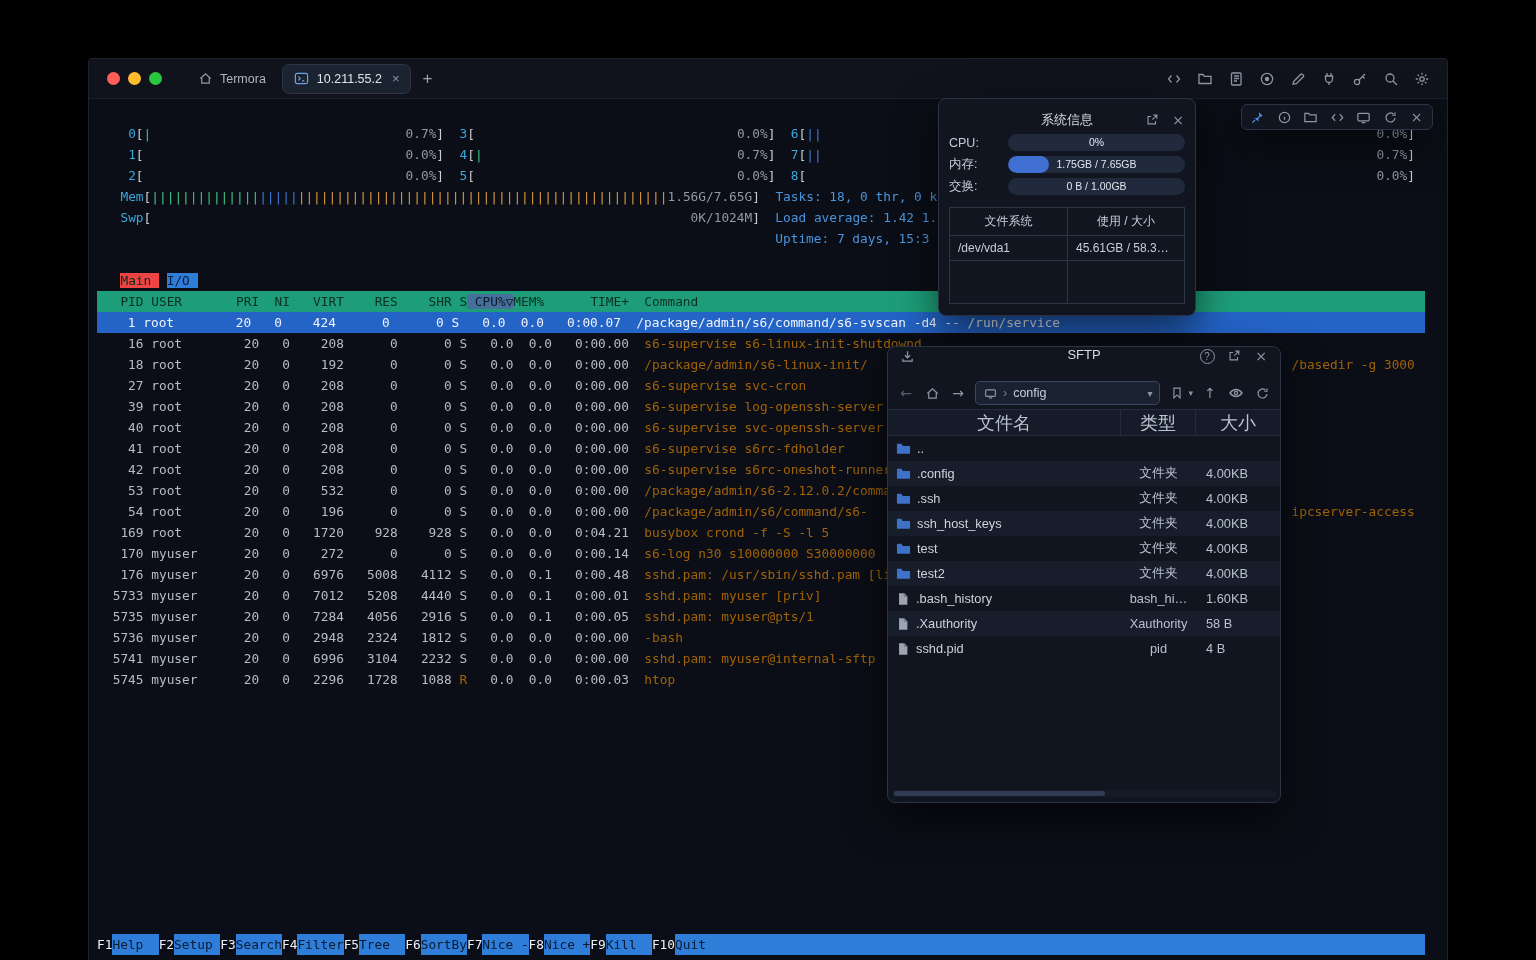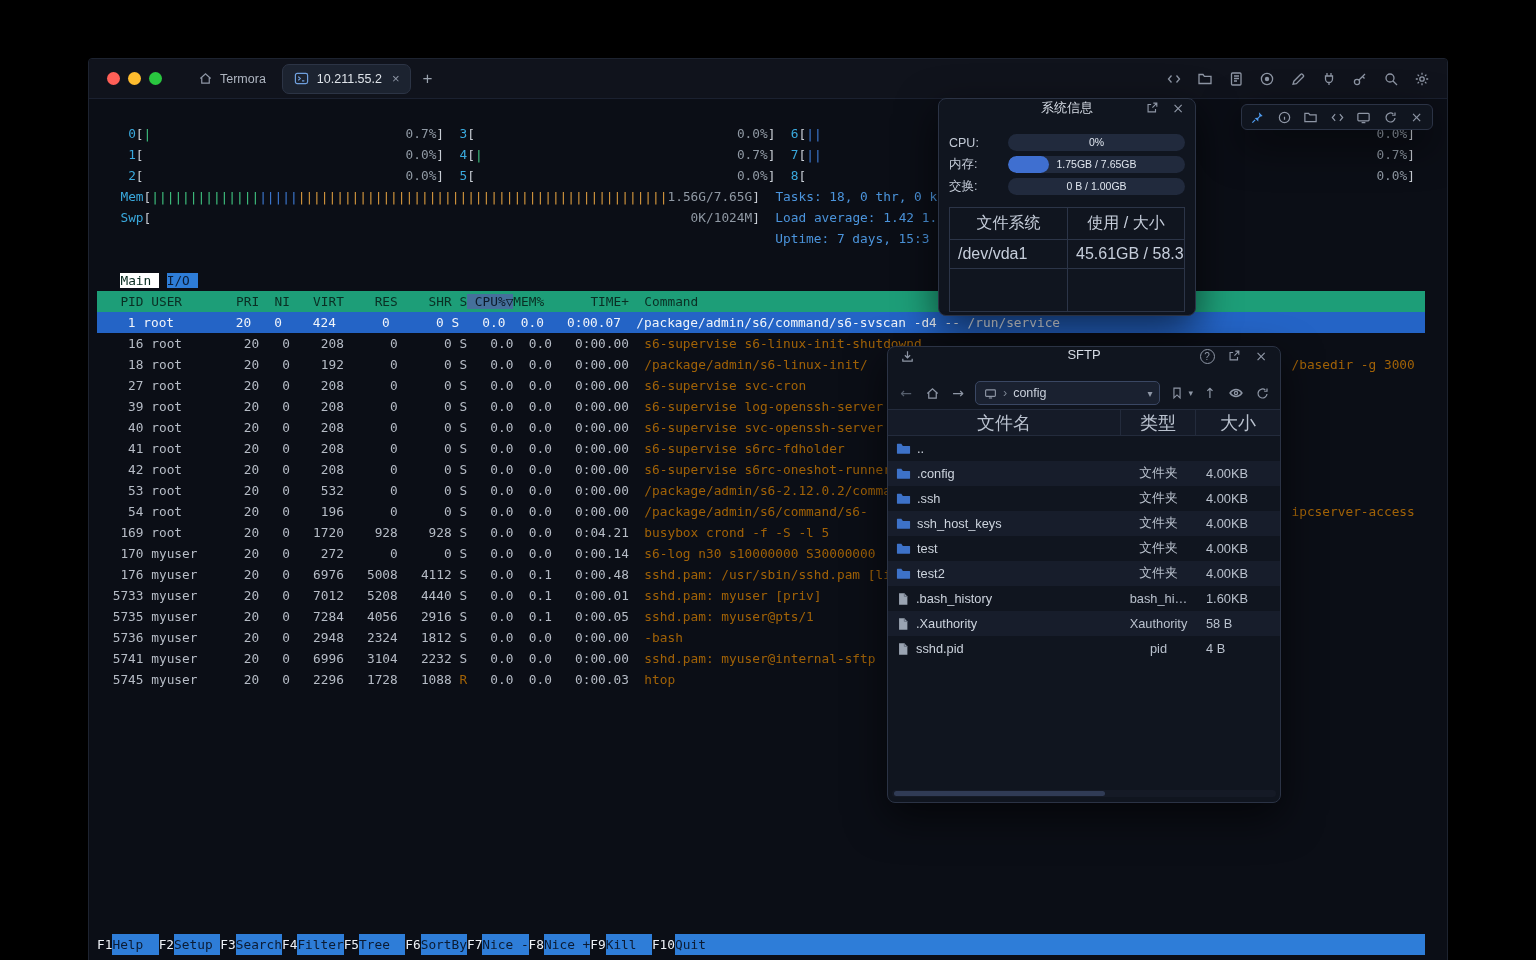--- a/index.html
+++ b/index.html
@@ -16,43 +16,43 @@
   .newtab{color:#9aa2ae;font-size:17px;margin-left:12px}
   .tb-right{margin-left:auto;display:flex;gap:13px;padding-right:16px}
   .ic{width:18px;height:18px;display:inline-flex;align-items:center;justify-content:center;color:#8e96a5;flex:none}
   .ic svg{display:block}
   
   .term{position:absolute;top:40px;left:0;right:0;bottom:0;background:#0b0e16;font-family:"DejaVu Sans Mono",monospace;font-size:12.8px;line-height:21px;padding:24px 0 0 16px;overflow:hidden}
   .tl{white-space:pre;min-height:21px;color:#b6bcc6}
   .c-cyan{color:#3aa9dd}.c-brk{color:#c8cdd4}.c-dim{color:#9099a4}
   .p-g{color:#3fc380}.p-b{color:#3e7bd6}.p-o{color:#d99a3e}
   .c-blue{color:#4b94dc}.c-txt{color:#b6bcc6}.c-cmd{color:#a16207}
-  .scr-active{background:#ffffff;color:#072b20}
+  .scr-active{background:#ef4444;color:#072b20}
   .scr-other{background:#2e7dd8;color:#0b1b33}
   .hrow{background:#1d9e78;color:#0a2f24;margin-left:-8px;padding-left:8px;margin-right:22px}
   .hrow span{color:#0a2f24}
   .sortcell{background:#45709b;color:#0e1b2b !important}
   .prow.sel{background:#2464c6;margin-left:-8px;padding-left:0;margin-right:22px}
   .prow.sel span{color:#f0f4fa}
   .fbar{position:absolute;left:8px;right:22px;bottom:18px;height:21px;display:flex;font-family:"DejaVu Sans Mono",monospace;font-size:12.8px;line-height:21px;white-space:pre}
   .fkey{color:#eef1f6}
   .flabel{background:#2e7dd8;color:#0b1b33}
   .ffill{flex:1;background:#2e7dd8}
   
   .panel{position:absolute;background:#10151f;border:1px solid #2b3345;border-radius:8px;box-shadow:0 14px 40px rgba(0,0,0,.6)}
   
   .sysinfo{left:849px;top:39px;width:258px;height:218px;z-index:11}
-  .si-head{height:30px;display:flex;align-items:flex-start;justify-content:center;position:relative;color:#d6dce5;font-size:13px}
+  .si-head{height:30px;display:flex;align-items:flex-end;justify-content:center;position:relative;color:#d6dce5;font-size:13px}
   .si-ics{position:absolute;right:8px;display:flex;gap:8px}
   .si-row{display:flex;align-items:center;margin:5px 10px 0;gap:23px}
   .si-label{width:36px;font-size:12.5px;color:#c3cad6}
   .si-bar{flex:1;height:17px;background:#212a3d;border-radius:9px;position:relative;overflow:hidden}
   .si-fill{position:absolute;left:0;top:0;bottom:0;background:#3f6fd0;border-radius:9px}
   .si-bartext{position:relative;display:block;text-align:center;font-size:10.5px;line-height:17px;color:#dfe5ee}
-  .si-table{margin:12px 10px 0;border:1px solid #2c3548;font-size:16px;color:#c6cedb}
+  .si-table{margin:12px 10px 0;border:1px solid #2c3548;font-size:12px;color:#c6cedb}
   .si-tr{display:grid;grid-template-columns:118px 1fr}
   .si-tr>div{padding:5px 8px;border-bottom:1px solid #2c3548;white-space:nowrap;overflow:hidden}
   .si-tr>div:first-child{border-right:1px solid #2c3548}
   .si-th{text-align:center}
   .si-rest{display:grid;grid-template-columns:118px 1fr;height:42px}
   .si-rest>div:first-child{border-right:1px solid #2c3548}
   
   .minibar{left:1152px;top:45px;width:192px;height:26px;border-radius:6px;display:flex;align-items:center;justify-content:space-between;padding:0 7px;z-index:12}
   .minibar .ic{width:17px;height:17px}
   .pin-on{color:#4f9cf0}

